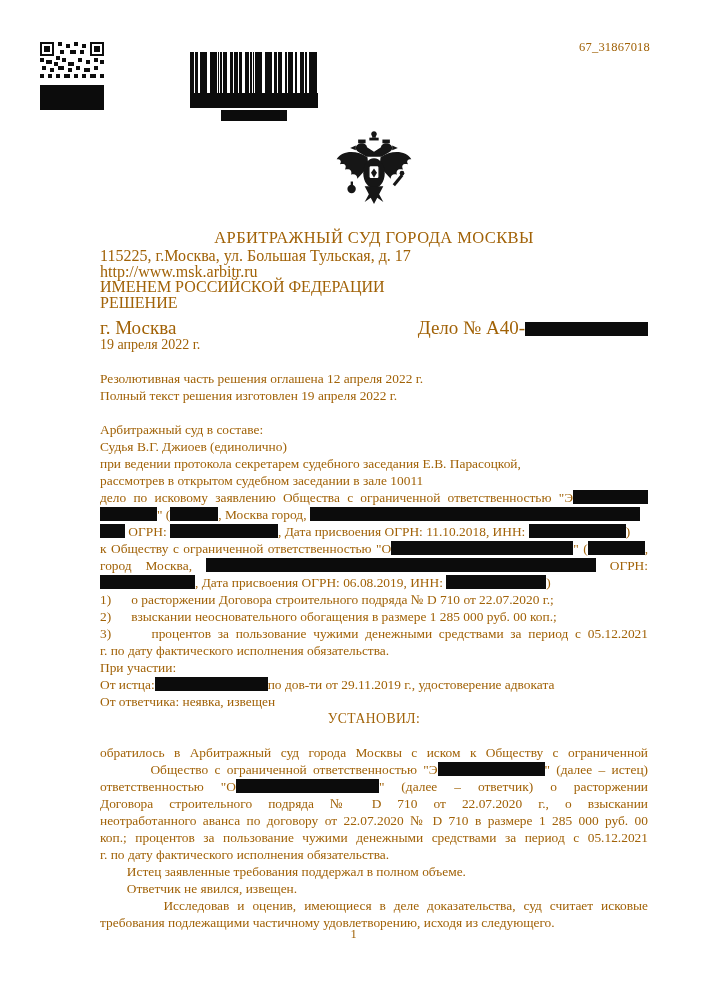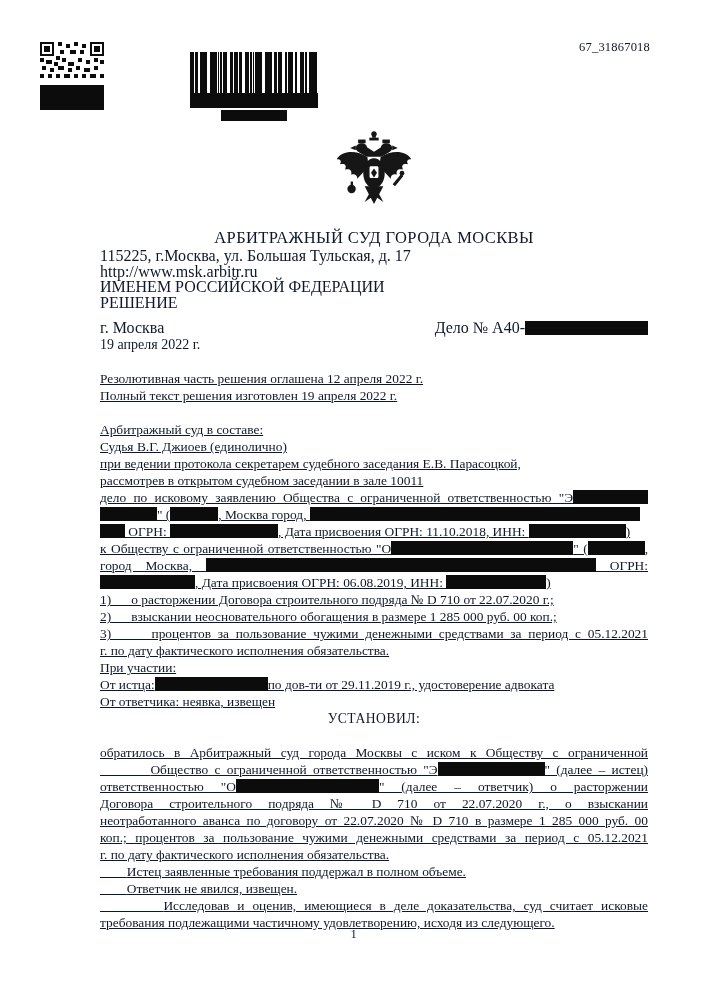--- a/index.html
+++ b/index.html
@@ -1,18 +1,18 @@
 <!DOCTYPE html>
 <html><head>
 <meta charset="utf-8">
 <style>
   html,body{margin:0;padding:0;background:#e8e8e8;}
   .page{
     position:relative;width:707px;height:1000px;margin:0 auto;background:#ffffff;
-    font-family:"Liberation Serif","DejaVu Serif",serif;color:#0f172a;overflow:hidden;
+    font-family:"Liberation Serif","DejaVu Serif",serif;color:#a16207;overflow:hidden;
     box-shadow:0 0 4px rgba(0,0,0,.25);
   }
   
   .topbar{position:absolute;top:40px;left:40px;right:57px;height:90px;}
   .qr-wrap{position:absolute;left:0;top:2px;width:64px;}
   .qr-redaction{width:64px;height:25px;background:#0c0c0c;margin-top:1px;}
   .barcode-wrap{position:absolute;left:150px;top:12px;width:128px;}
   .barcode-stripes{
     width:128px;height:41px;background-color:#fff;
     background-image:
@@ -21,24 +21,24 @@
       repeating-linear-gradient(90deg,#0c0c0c 0 1px,rgba(0,0,0,0) 1px 7px);
   }
   .barcode-band{width:128px;height:15px;background:#0c0c0c;}
   .barcode-sub{width:66px;height:11px;background:#0c0c0c;margin:2px auto 0 auto;}
   .doc-number{position:absolute;right:0;top:0;font-size:12.5px;letter-spacing:.2px;}
   
   .content{position:absolute;left:100px;top:130px;width:548px;}
   .emblem{text-align:center;height:90px;margin-bottom:8px;}
   .court-name{text-align:center;font-weight:400;font-size:16.5px;letter-spacing:.4px;margin-top:2px;}
   .court-sub{text-align:left;font-size:16px;line-height:15.5px;}
-  .case-row{display:flex;justify-content:space-between;margin-top:9px;font-size:16px;line-height:17px;}
+  .case-row{display:flex;justify-content:space-between;margin-top:9px;font-size:19px;line-height:17px;}
   .date-line{font-size:14px;line-height:17px;}
   .spacer17{height:17px;}
-  .line{font-size:13.4px;line-height:17px;white-space:pre-wrap;text-decoration:underline;}
+  .line{font-size:13.4px;line-height:17px;white-space:pre-wrap;}
   .line.j{text-align:justify;text-align-last:justify;}
   .ustanovil{text-align:center;font-size:13.6px;line-height:17px;letter-spacing:.5px;margin:0 0 17px 0;font-family:Liberation Serif, serif;}
   .redact{display:inline-block;background:#0c0c0c;height:14px;vertical-align:-2px;}
   .page-number{position:absolute;left:0;width:707px;top:927px;text-align:center;font-size:12.5px;}
 </style>
 </head>
 <body>
 
 <div class="page">
 

